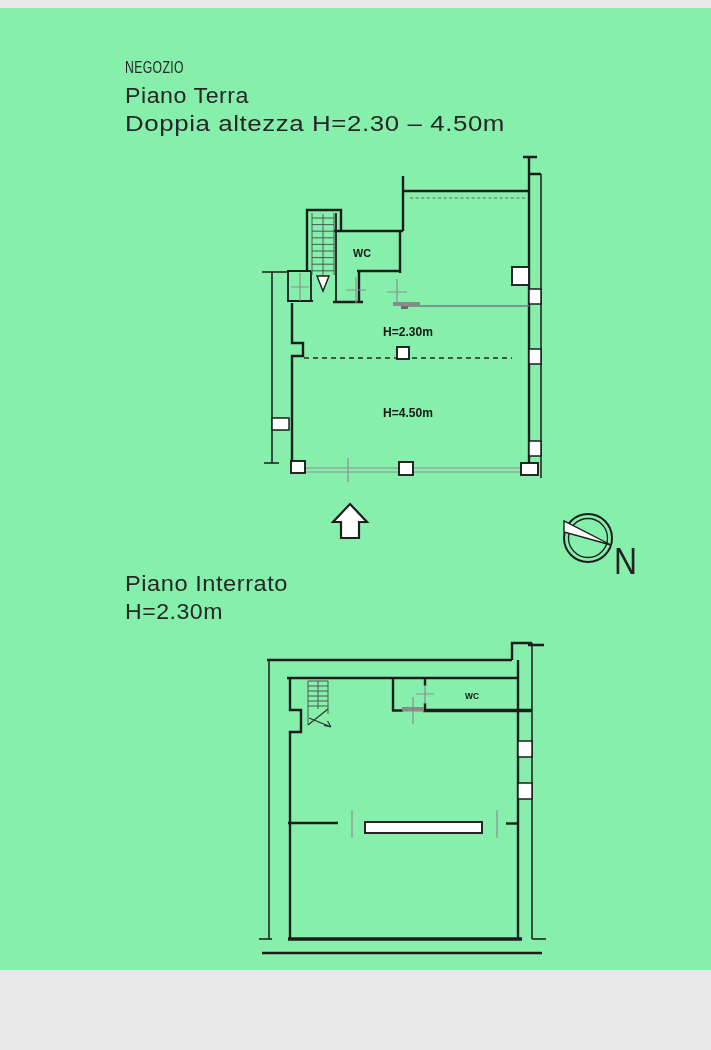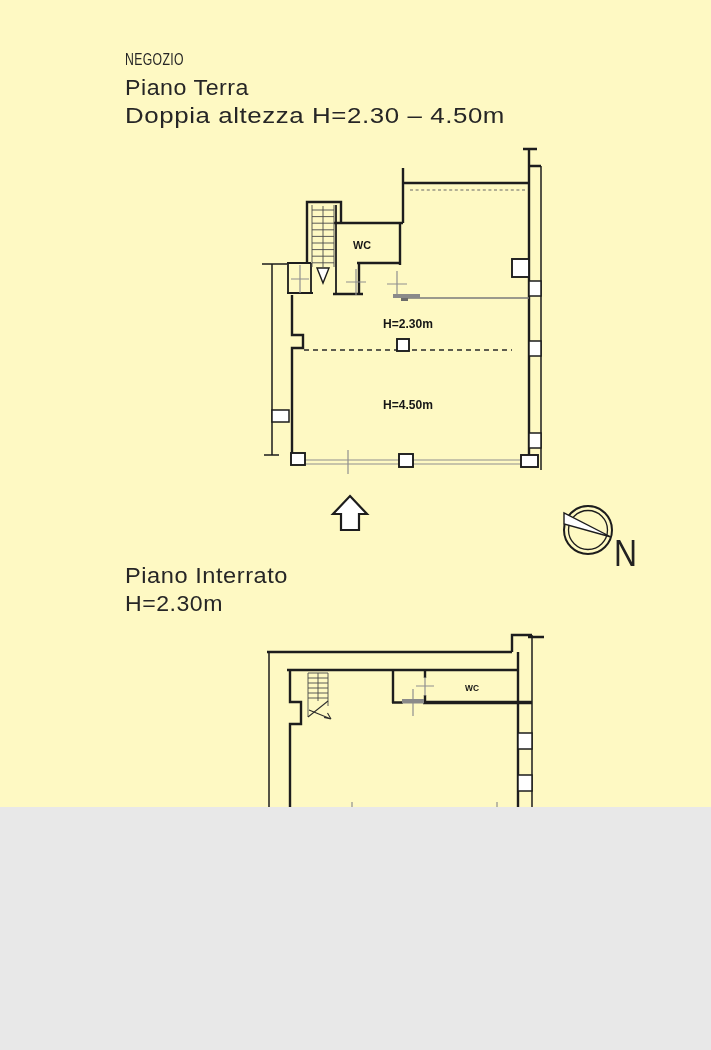--- a/index.html
+++ b/index.html
@@ -1,18 +1,18 @@
 <!DOCTYPE html>
 <html><head>
 <meta charset="utf-8">
 <style>
   html,body{margin:0;padding:0;background:#e8e8e8;}
   .sheet{
-    position:relative;width:711px;height:807px;margin:0 auto;
-    background:#fef9c3;overflow:hidden;
+    position:relative;width:711px;height:962px;margin:8px auto;
+    background:#86efac;overflow:hidden;
   }
   svg{display:block;}
   text{
     font-family:"Liberation Sans","DejaVu Sans",sans-serif;
     fill:#262626;
   }
   .title-text{font-weight:400;letter-spacing:.5px;}
   .plan-label{font-weight:700;fill:#161616;}
   .north-letter{font-weight:400;fill:#222222;}
   .wall{stroke:#1d1d1d;fill:none;stroke-width:2.4;}

